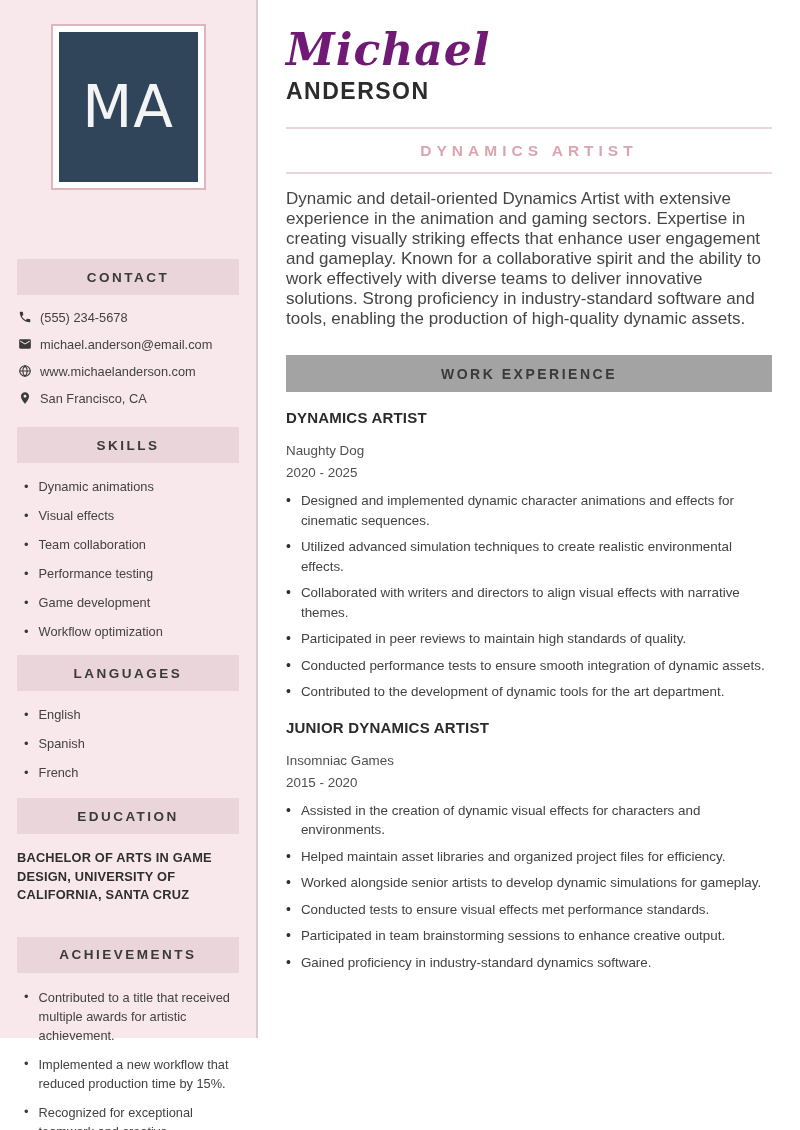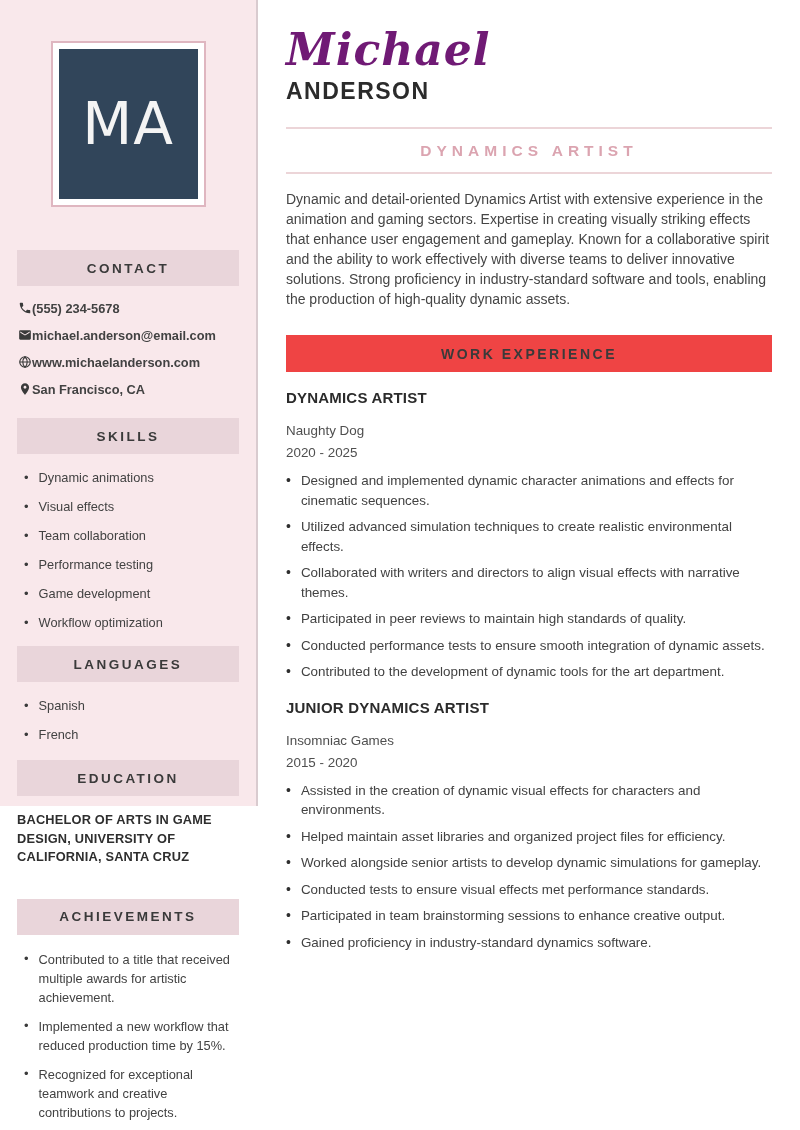--- a/index.html
+++ b/index.html
@@ -2,44 +2,44 @@
 <html><head>
 <meta charset="utf-8">
 <style>
   * { margin:0; padding:0; box-sizing:border-box; }
   html,body { width:800px; height:1130px; background:#ffffff; }
   body { font-family:"Liberation Sans", sans-serif; color:#2e2e2e; overflow:hidden; }
   .page { display:flex; width:800px; height:1130px; background:#ffffff; }
 
   
   .sidebar {
-    width:258px; min-width:258px; height:806px;
+    width:258px; min-width:258px; height:1038px;
     background:#f9e8eb; border-right:2px solid #d9cbcf;
-    padding-top:41px;
+    padding-top:24px;
   }
   .monogram-frame {
     width:155px; height:166px; margin:0 auto;
     background:#ffffff; border:2px solid #dfb6c0; padding:6px;
   }
   .monogram-box {
     width:100%; height:100%; background:#31455a;
     display:flex; align-items:center; justify-content:center;
   }
   .monogram-box span {
     color:#f4f4f4; font-size:58px; letter-spacing:1px; font-weight:400;
     font-family:"DejaVu Sans", sans-serif;
   }
   .side-band {
     margin:0 17px; height:36px; background:#e9d5da;
     display:flex; align-items:center; justify-content:center;
     font-size:13.5px; font-weight:bold; letter-spacing:2.5px; color:#3a3a3a;
   }
-  .band-contact { margin-top:43px; }
+  .band-contact { margin-top:69px; }
   .contact-list { padding:14px 14px 0 18px; }
-  .contact-row { display:flex; align-items:center; gap:0; margin-bottom:11px; min-height:16px;font-weight:bold; }
+  .contact-row { display:flex; align-items:center; gap:8px; margin-bottom:11px; min-height:16px; }
   .contact-row svg { flex:0 0 auto; display:block; }
   .contact-text { font-size:12.8px; color:#424242; }
   .band-skills { margin-top:21px; }
   ul.side-list { list-style:none; padding:15px 14px 0 24px; }
   ul.side-list li { display:flex; gap:10px; font-size:12.8px; color:#424242; margin-bottom:11px; line-height:18px; }
   ul.side-list li::before { content:"•"; color:#3a3a3a; font-size:13px; line-height:18px; }
   .band-languages { margin-top:14px; }
   .band-education { margin-top:16px; }
   .education-text {
     padding:15px 16px 0 17px; font-size:12.8px; font-weight:bold;
@@ -57,23 +57,23 @@
   .name-last {
     font-size:23px; font-weight:bold; letter-spacing:1.5px; color:#2b2b2b; margin-top:4px;
   }
   .title-block {
     margin-top:22px; border-top:2px solid #ecd5d8; border-bottom:2px solid #ecd5d8;
     padding:13px 0 12px 0; text-align:center;
   }
   .title-block span {
     color:#dba4b0; font-weight:bold; font-size:15.5px; letter-spacing:5px;
   }
-  .summary { margin-top:15px; font-size:14px; line-height:20px; color:#454545; }
+  .summary { margin-top:15px; font-size:17px; line-height:20px; color:#454545; }
   .main-band {
-    margin-top:26px; height:37px; background:#ef4444;
+    margin-top:26px; height:37px; background:#a3a3a3;
     display:flex; align-items:center; justify-content:center;
     font-size:14px; font-weight:bold; letter-spacing:2.5px; color:#3a3a3a;
   }
   .job { margin-top:17px; }
   .job-role { font-size:15px; font-weight:bold; color:#2b2b2b; letter-spacing:0.2px; }
   .job-company { font-size:13.4px; color:#4f4f4f; margin-top:17px; }
   .job-dates { font-size:13.4px; color:#4f4f4f; margin-top:7px; }
   ul.job-bullets { list-style:none; margin-top:11px; }
   ul.job-bullets li {
     display:flex; gap:10px; font-size:13.4px; color:#424242;
@@ -147,20 +147,23 @@
       <li>
           <span>Workflow optimization</span>
         </li>
     </ul>
 
     <div class="side-band band-languages">
       <span>LANGUAGES</span>
     </div>
     <ul class="side-list">
       <li>
+          <span>English</span>
+        </li>
+      <li>
           <span>Spanish</span>
         </li>
       <li>
           <span>French</span>
         </li>
     </ul>
 
     <div class="side-band band-education">
       <span>EDUCATION</span>
     </div>

